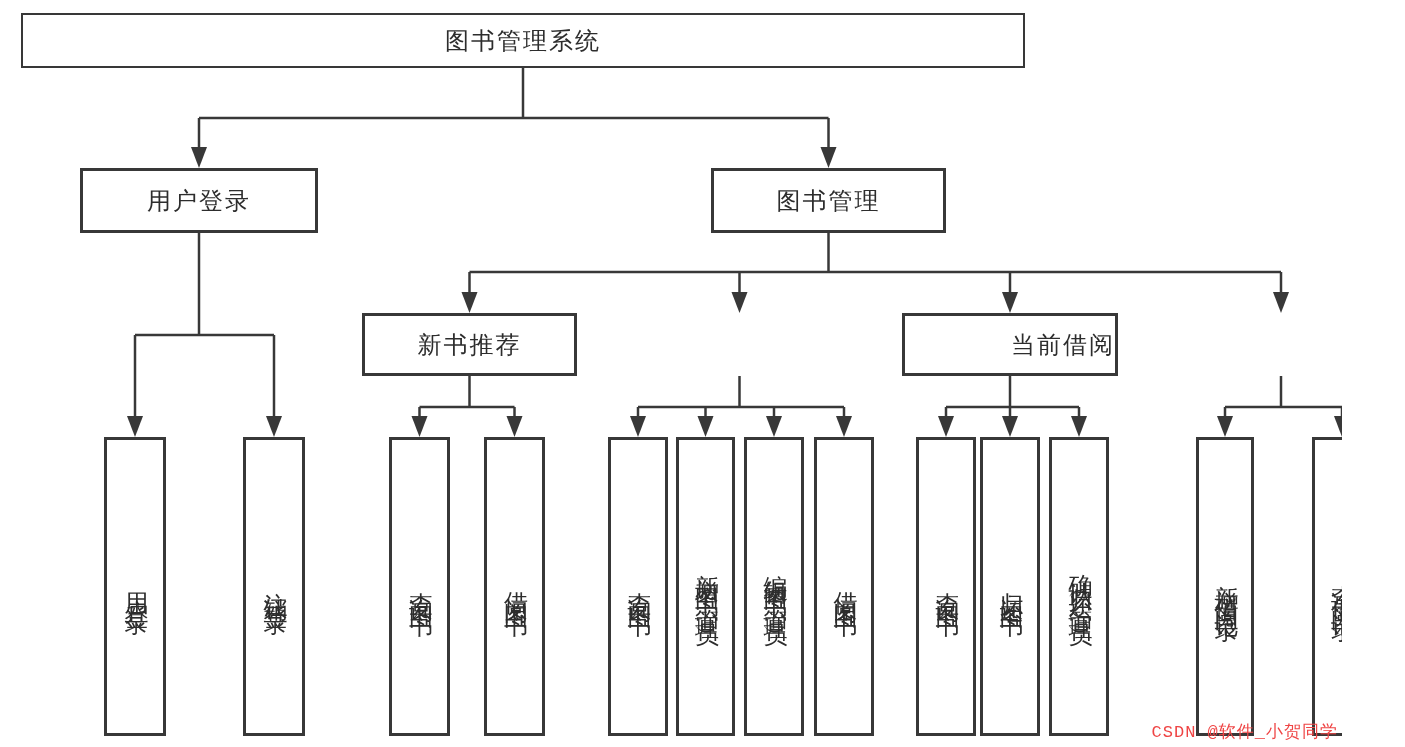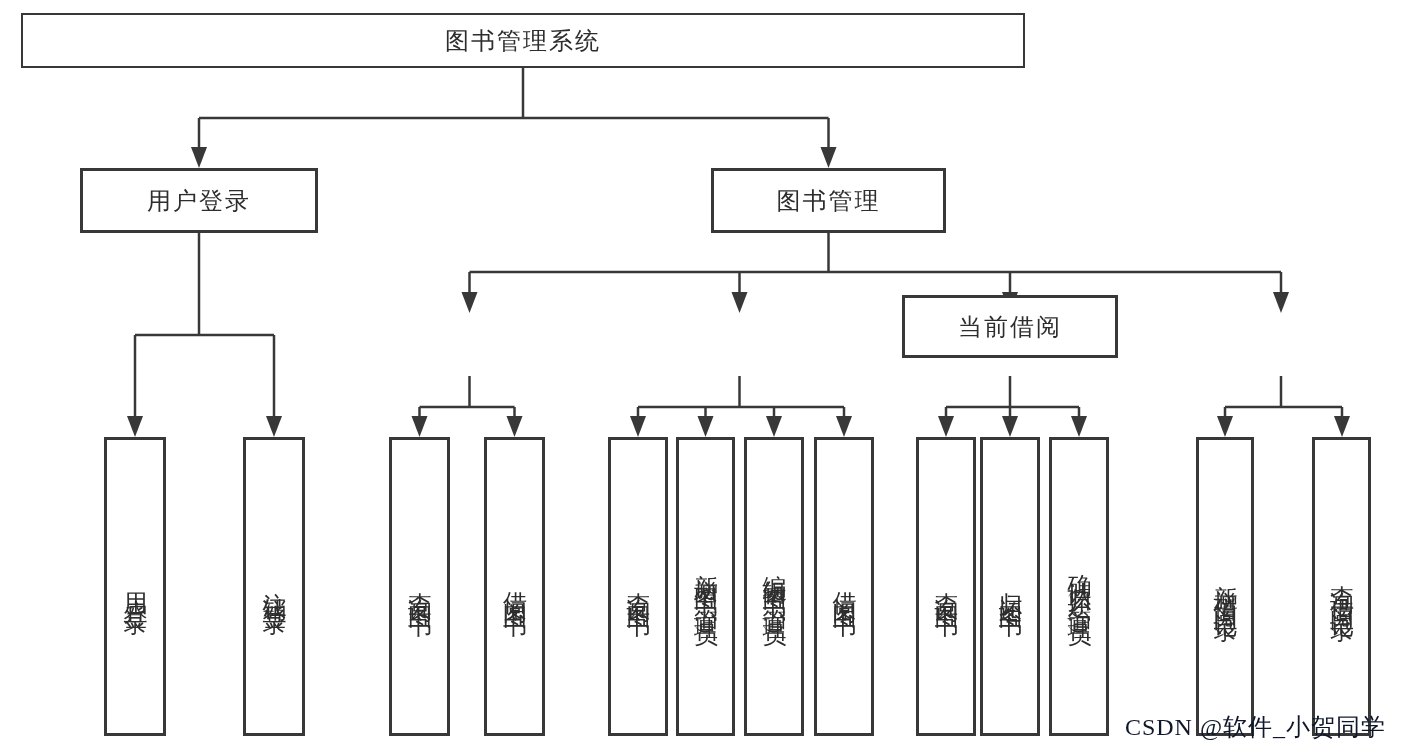--- a/index.html
+++ b/index.html
@@ -1,42 +1,42 @@
 <!DOCTYPE html>
 <html><head>
 <meta charset="utf-8">
 <style>
   html,body{margin:0;padding:0;background:#fff;}
   .stage{
     position:relative;width:1342px;height:747px;background:#ffffff;overflow:hidden;
-    font-family:Liberation Serif, serif;color:#2d2d2d;padding-left:48px;
+    font-family:Liberation Mono, monospace;color:#2d2d2d;
   }
   .wires{position:absolute;left:0;top:0;z-index:1;}
   .node{
     position:absolute;z-index:2;box-sizing:border-box;background:#ffffff;
     border:3px solid #383838;display:flex;align-items:center;justify-content:center;
     text-align:center;
   }
   .node.h{font-size:24px;letter-spacing:2px;white-space:nowrap;}
   .node.root{border-width:2px;}
   .node.v span{
     writing-mode:vertical-rl;text-orientation:mixed;
     font-size:24px;line-height:1.05;letter-spacing:7px;
   }
   .watermark{
     position:absolute;right:4px;bottom:4px;z-index:3;
-    font-size:24px;letter-spacing:1px;color:#0f172a;white-space:nowrap;
+    font-size:17px;letter-spacing:1px;color:#ef4444;white-space:nowrap;
   }
   
   #n-root{left:21px;top:13px;width:1004px;height:55px;}
   #n-login{left:80px;top:168px;width:238px;height:65px;}
   #n-mgmt{left:711px;top:168px;width:235px;height:65px;text-align:center;}
   #n-rec {left:362px;top:313px;width:215px;height:63px;}
   #n-bor {left:632px;top:313px;width:215px;height:63px;}
-  #n-cur {left:902px;top:295px;width:216px;height:63px;}
+  #n-cur {left:902px;top:313px;width:216px;height:63px;justify-content:flex-end;}
   #n-his {left:1173px;top:313px;width:216px;height:63px;}
   .leaf{top:437px;height:299px;}
   #f1 {left:104px;width:62px;}
   #f2 {left:243px;width:62px;}
   #f3 {left:389px;width:61px;}
   #f4 {left:484px;width:61px;}
   #f5 {left:608px;width:60px;}
   #f6 {left:676px;width:59px;}
   #f7 {left:744px;width:60px;}
   #f8 {left:814px;width:60px;}
@@ -121,20 +121,23 @@
     <span>图书管理系统</span>
   </div>
 
   <div class="node h" id="n-login">
     <span>用户登录</span>
   </div>
   <div class="node h" id="n-mgmt">
     <span>图书管理</span>
   </div>
 
+  <div class="node h" id="n-rec">
+    <span>新书推荐</span>
+  </div>
   <div class="node h" id="n-cur">
     <span>当前借阅</span>
   </div>
 
   <div class="node v leaf" id="f1">
     <span>用户登录</span>
   </div>
   <div class="node v leaf" id="f2">
     <span>注销登录</span>
   </div>

